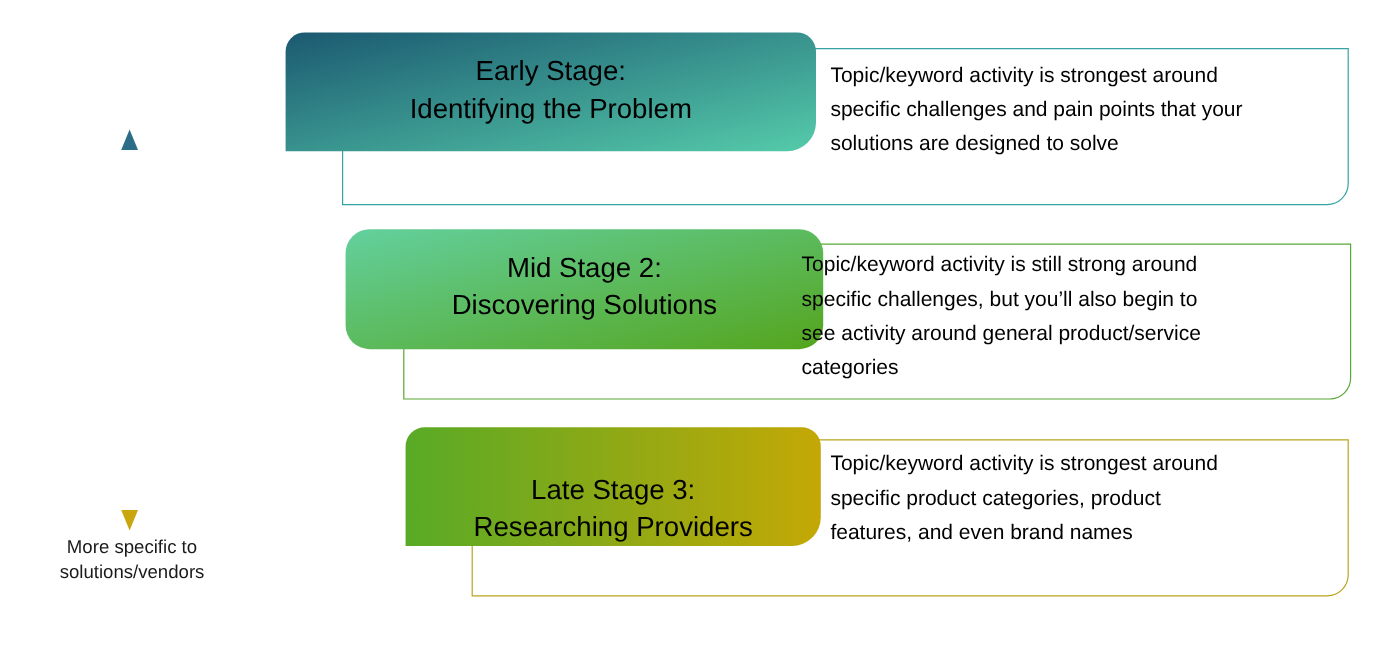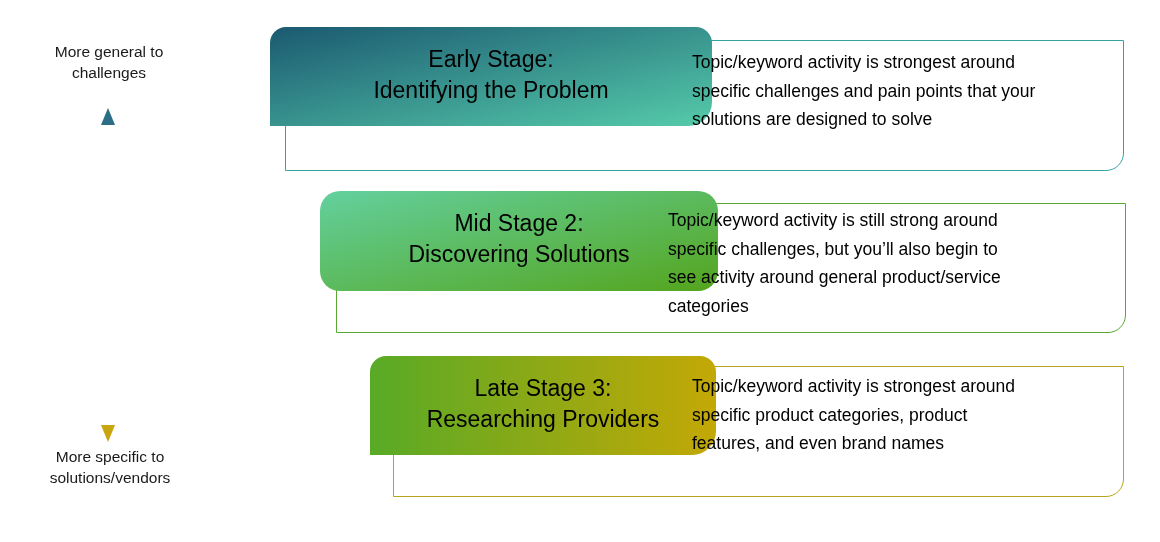--- a/index.html
+++ b/index.html
@@ -37,26 +37,25 @@
   .stage--2 .desc-box { left: 336px; top: 203px; width: 790px; height: 130px; }
   .stage--3 .desc-box { left: 393px; top: 366px; width: 731px; height: 131px; }
 
   .stage-box {
     position: absolute;
     border-radius: 16px 16px 24px 0;
     background: linear-gradient(to bottom right, var(--grad-start), var(--grad-end));
     display: flex;
     align-items: center;
     justify-content: center;
-    margin-left: 32px;
   }
   .stage--1 .stage-box { left: 238px; top: 27px;  width: 442px; height: 99px; }
   .stage--2 .stage-box { left: 288px; top: 191px; width: 398px; height: 100px; border-radius: 20px; }
   .stage--3 .stage-box { left: 338px; top: 356px; width: 346px; height: 99px;
-                         background: linear-gradient(to right, var(--grad-start), var(--grad-end)); }
+                         background: linear-gradient(to right, var(--grad-start), var(--grad-end)); align-items: flex-end; }
 
   .stage-title {
     font-size: 23px;
     line-height: 31px;
     text-align: center;
     white-space: pre-line;
     color: #000000;
     margin-top: -4px;
   }
 
@@ -70,22 +69,20 @@
   }
   .stage--1 .stage-desc { left: 692px; top: 48px; }
   .stage--2 .stage-desc { left: 668px; top: 206px; }
   .stage--3 .stage-desc { left: 692px; top: 372px; }
 </style>
 </head>
 <body>
 
 <div class="canvas">
 
-  <div class="axis-label axis-label--top">More general to
-challenges</div>
 
   <svg class="axis-arrow" width="40" height="340" viewBox="0 0 40 340">
     <defs>
       <linearGradient id="arrowGrad" x1="0" y1="0" x2="0" y2="1">
         <stop offset="0" stop-color="#2b6d86"></stop>
         <stop offset="0.42" stop-color="#a5d7cb"></stop>
         <stop offset="0.62" stop-color="#6cb054"></stop>
         <stop offset="1" stop-color="#c4a50f"></stop>
       </linearGradient>
     </defs>

